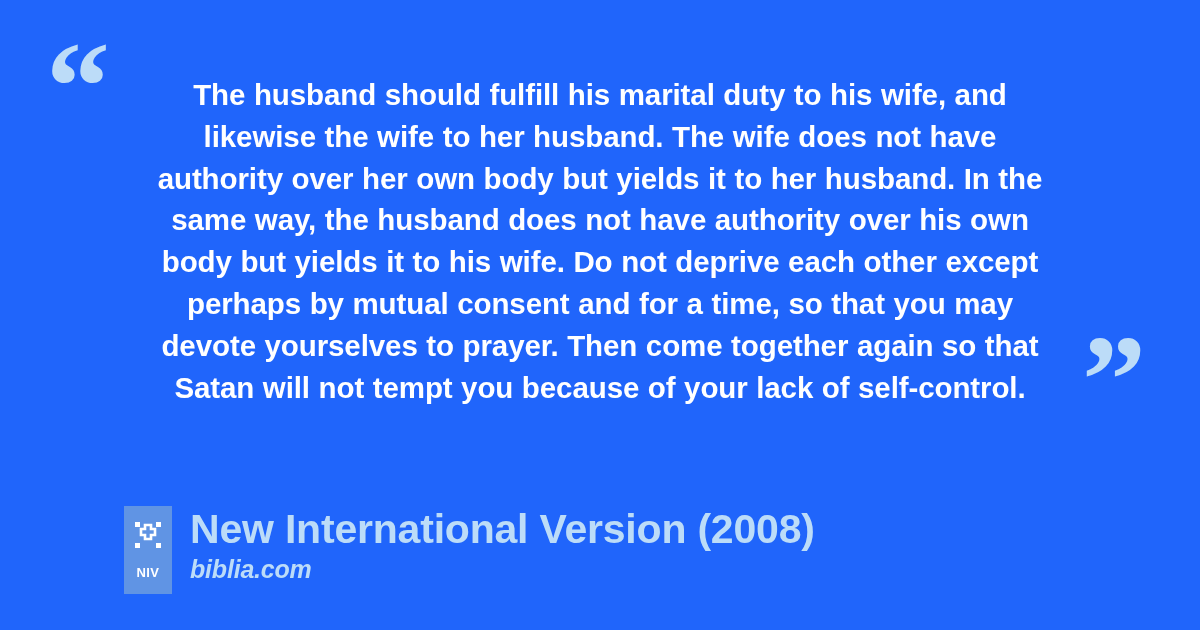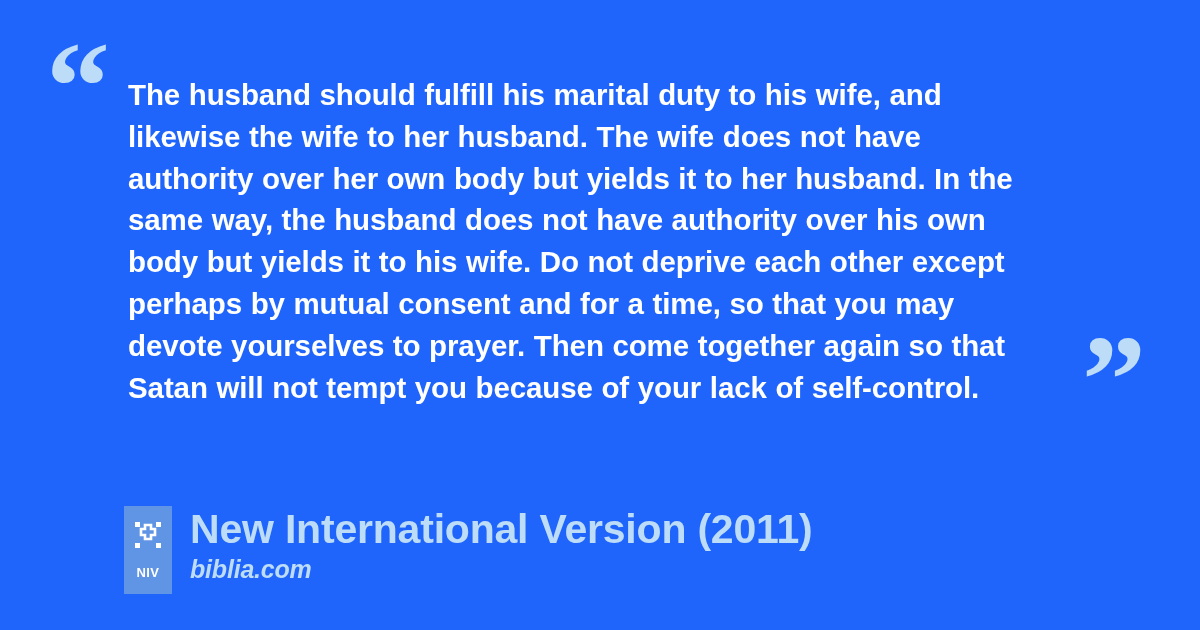--- a/index.html
+++ b/index.html
@@ -38,24 +38,24 @@
   }
   #quote-close {
     left: 1082px;
     top: 316px;
     font-size: 128px;
   }
 
   
   #quote-block {
     position: absolute;
-    left: 128px;
+    left: 112px;
     top: 74px;
     width: 976px;
-    text-align: left;
+    text-align: center;
   }
   #quote-text {
     margin: 0;
     color: #ffffff;
     font-family: "Liberation Sans Narrow", "Liberation Sans", sans-serif;
     font-size: 29.5px;
     font-weight: 700;
     line-height: 41.8px;
     letter-spacing: -0.1px;
     word-spacing: 0.5px;
@@ -148,19 +148,19 @@
         <rect x="21" y="0" width="5" height="5" fill="#ffffff"></rect>
         <rect x="0" y="21" width="5" height="5" fill="#ffffff"></rect>
         <rect x="21" y="21" width="5" height="5" fill="#ffffff"></rect>
 
         <path d="M10 3 h6 v4 h4 v6 h-4 v4 h-6 v-4 h-4 v-6 h4 z" fill="none" stroke="#ffffff" stroke-width="2.6" stroke-linejoin="miter"></path>
       </svg>
       <span id="badge-abbr">NIV</span>
     </div>
 
     <div id="footer-text">
-      <div id="source-title" style="color: rgb(188, 220, 248);">New International Version (2011)</div>
+      <div id="source-title" style="color: rgb(188, 220, 248);">New International Version (2008)</div>
       <div id="source-site" style="color: rgb(188, 220, 248); font-style: italic;">biblia.com</div>
     </div>
 
   </div>
 
 </div>
 
 </body></html>

